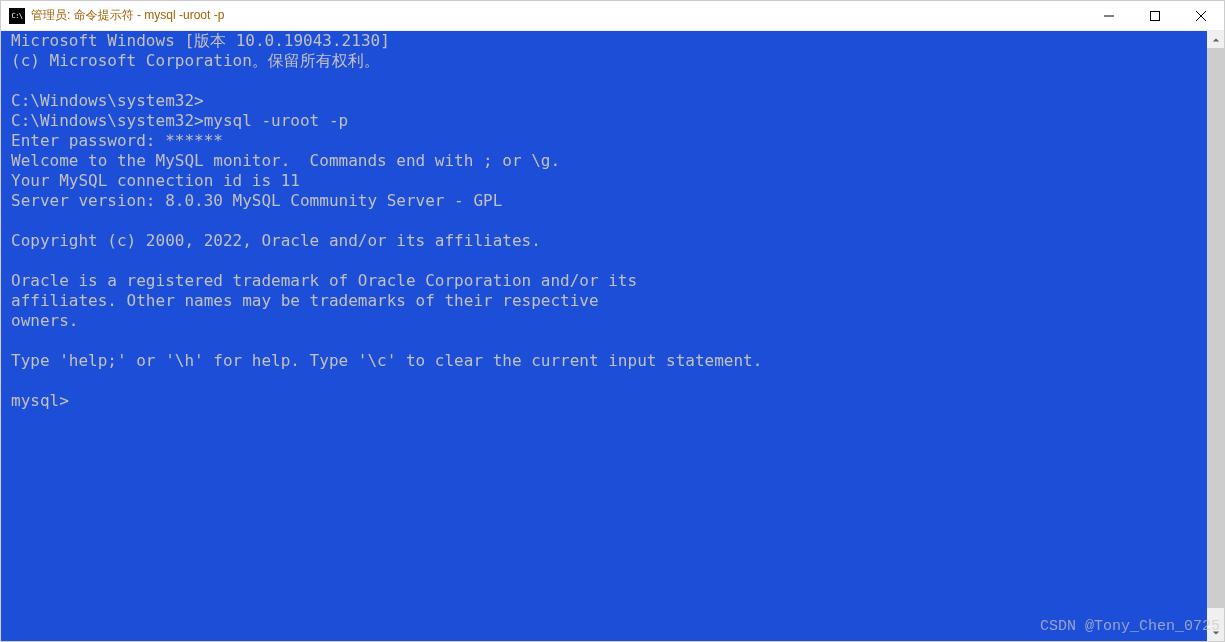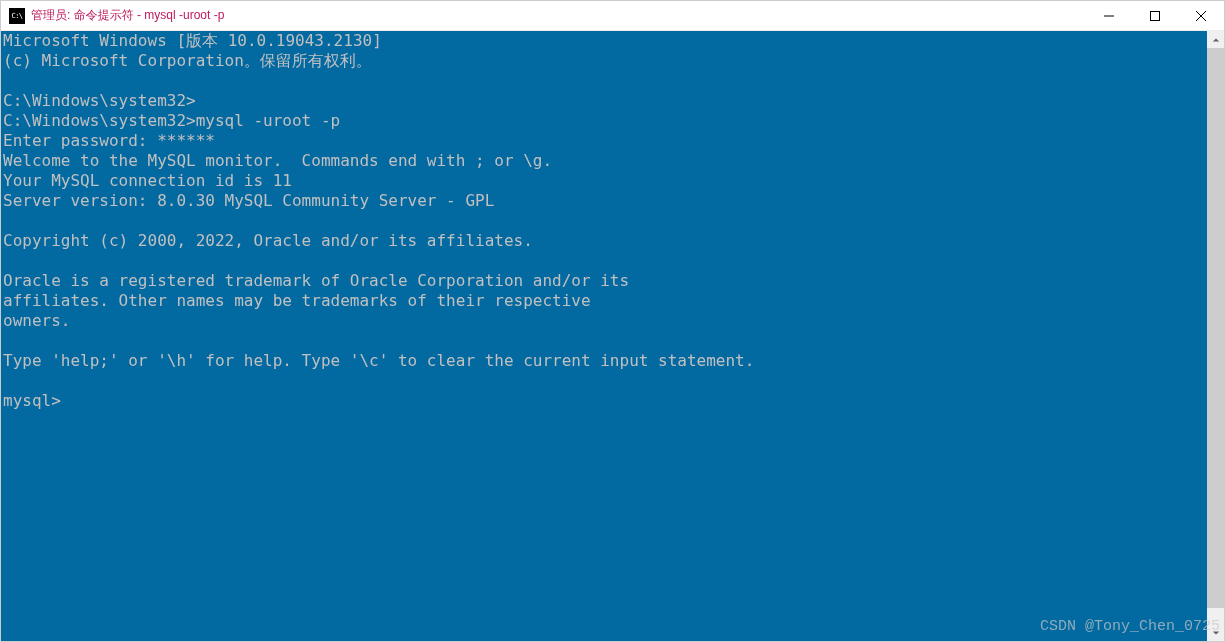--- a/index.html
+++ b/index.html
@@ -40,21 +40,21 @@
       display: inline-flex;
       align-items: center;
       justify-content: center;
       color: #fff;
       font-size: 7px;
       font-family: "Consolas", monospace;
       letter-spacing: -0.5px;
     }
     .title-text {
       flex: 1;
-      color: #be185d;
+      color: #a16207;
       white-space: nowrap;
       overflow: hidden;
     }
     .window-controls {
       display: flex;
       height: 100%;
     }
     .win-btn {
       width: 46px;
       height: 100%;
@@ -72,26 +72,26 @@
       stroke-width: 1;
     }
     .terminal-wrap {
       flex: 1;
       display: flex;
       background: #000;
       position: relative;
     }
     .terminal {
       flex: 1;
-      background: #0369a1;
+      background: #1d4ed8;
       color: #c0c0c0;
       font-family: "NSimSun", "SimSun", "Consolas", monospace;
       font-size: 16px;
       line-height: 20px;
-      padding: 0 2px;
+      padding: 0 10px;
       white-space: pre;
       overflow: hidden;
     }
     .terminal .line {
       white-space: pre;
     }
     .scrollbar {
       width: 17px;
       background: #f0f0f0;
       position: relative;

